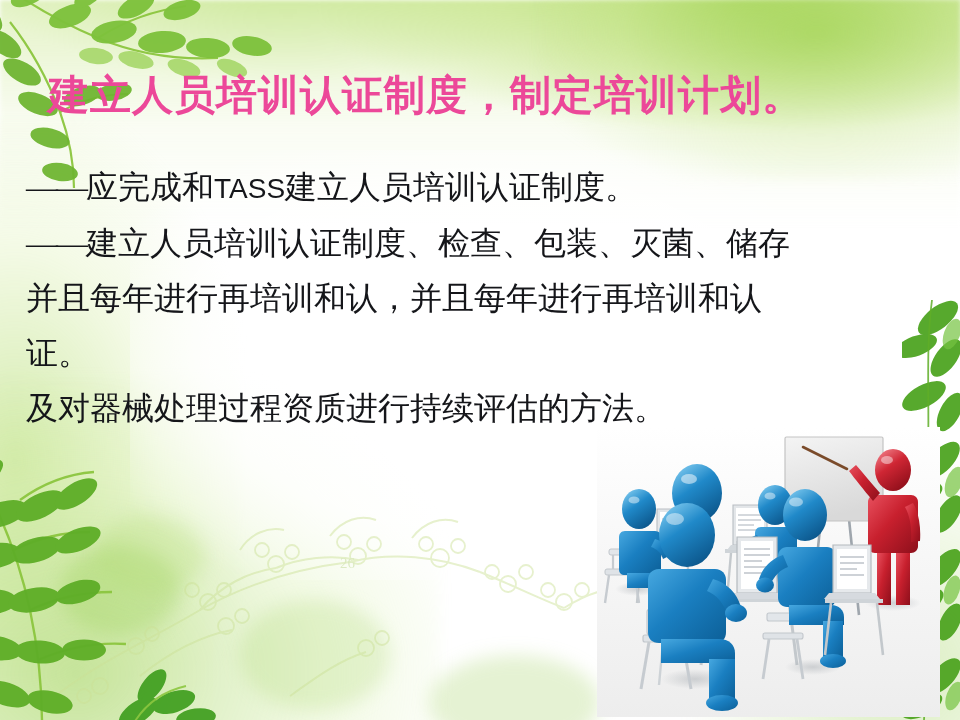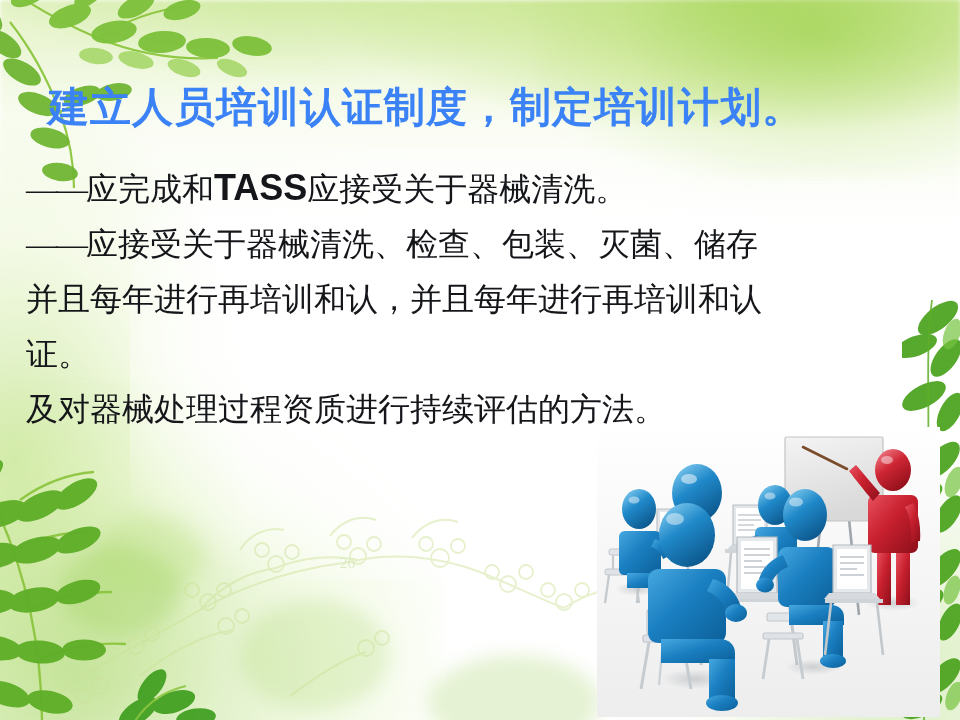--- a/index.html
+++ b/index.html
@@ -79,23 +79,23 @@
   }
   #foliage-topleft { left: -14px; top: -24px; }
   #foliage-bottomleft { left: -20px; bottom: -10px; }
   #foliage-right { right: 0px; top: 300px; }
   #foliage-faint-bottom { left: 40px; bottom: 0px; opacity: 0.52; }
 
   
   #title {
     position: absolute;
     left: 48px;
-    top: 84px;
+    top: 72px;
     width: 860px;
-    color: #3b82f6;
+    color: #ec4899;
     font-family: "Liberation Serif", "DejaVu Serif", serif;
     font-size: 41px;
     font-weight: bold;
     letter-spacing: 1px;
     line-height: 1.15;
     white-space: nowrap;
   }
 
   
   #body-text {
@@ -109,22 +109,22 @@
     line-height: 55px;
   }
   #body-text .line {
     white-space: nowrap;
   }
   #body-text .em-dash {
     letter-spacing: -2px;
   }
   #body-text .latin {
     font-family: "Liberation Sans", "DejaVu Sans", sans-serif;
-    font-weight: bold;
-    font-size: 36px;
+    font-weight: normal;
+    font-size: 28px;
   }
 
   
   #illustration {
     position: absolute;
     left: 597px;
     top: 427px;
     width: 343px;
     height: 290px;
     background: #ffffff;
@@ -298,25 +298,25 @@
     <g stroke="#5fae28" stroke-width="1.8" fill="none" opacity="0.85">
       <path d="M30,0 C22,60 30,130 24,196 C18,262 28,332 22,420"></path>
     </g>
   </svg>
 
   <div id="title">建立人员培训认证制度，制定培训计划。</div>
 
   <div id="body-text">
 
     <div class="line">
-      <span class="em-dash">——</span><span>应完成和</span><span class="latin">TASS</span><span>应接受关于器械清洗。</span>
+      <span class="em-dash">——</span><span>应完成和</span><span class="latin">TASS</span><span>建立人员培训认证制度。</span>
     </div>
 
     <div class="line">
-      <span class="em-dash">——</span><span>应接受关于器械清洗、检查、包装、灭菌、储存</span>
+      <span class="em-dash">——</span><span>建立人员培训认证制度、检查、包装、灭菌、储存</span>
     </div>
 
     <div class="line">
       <span>并且每年进行再培训和认，并且每年进行再培训和认</span>
     </div>
 
     <div class="line">
       <span>证。</span>
     </div>
 

